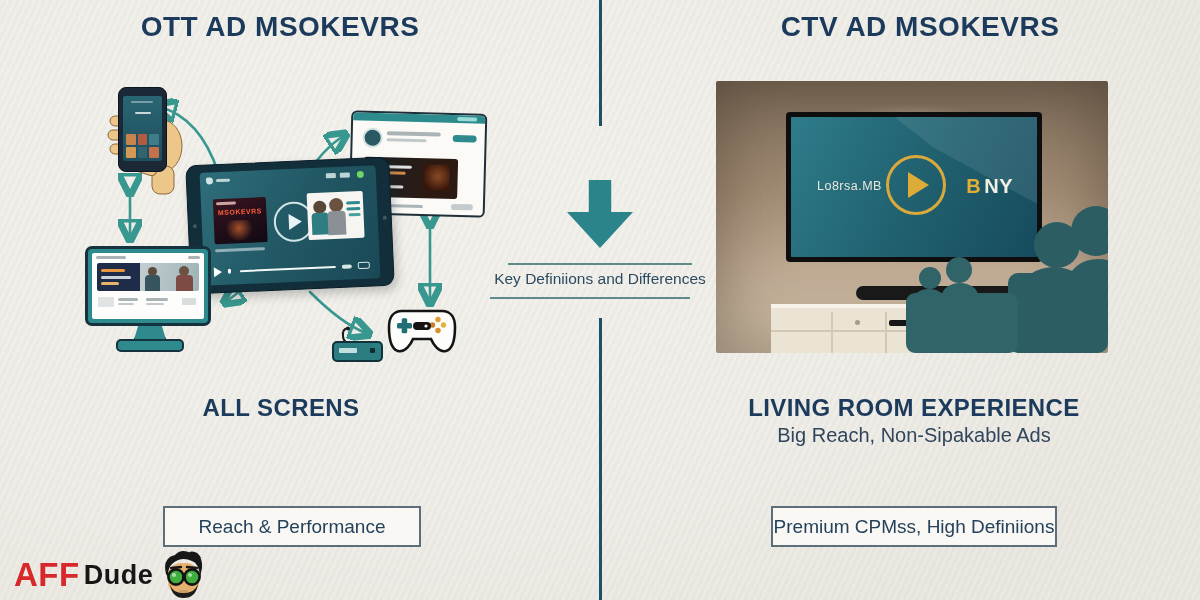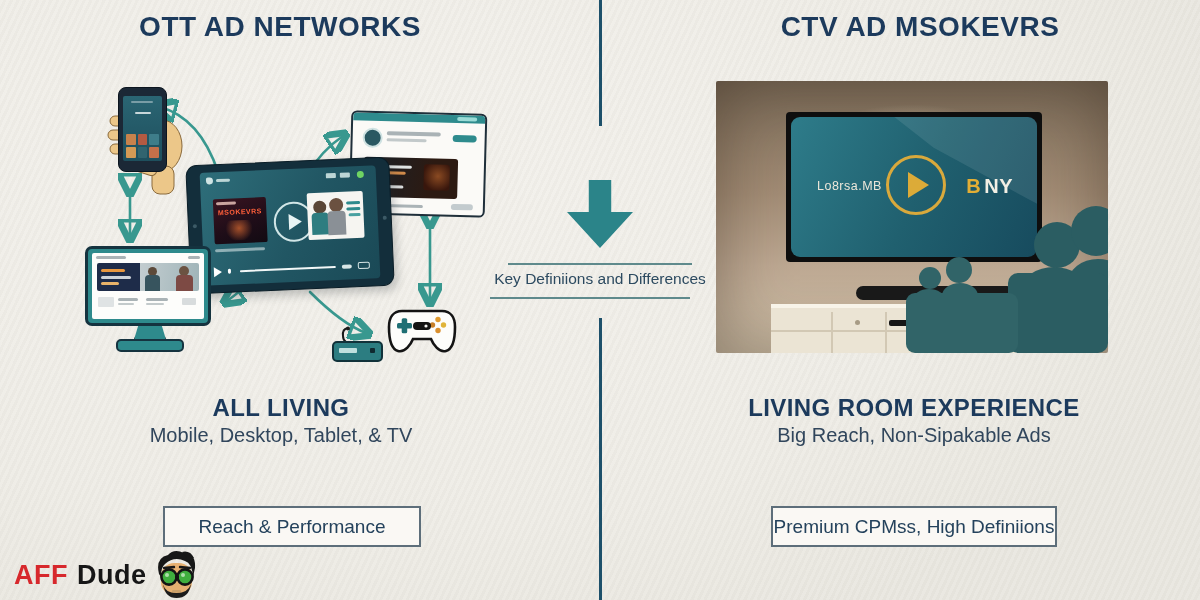--- a/index.html
+++ b/index.html
@@ -61,49 +61,49 @@
 
   .stick{left:332px;top:341px;width:47px;height:17px;background:#2c7d81;border:2px solid #11323a;border-radius:5px;}
 
   
   .lroom{left:716px;top:81px;width:392px;height:272px;overflow:hidden;border-radius:2px;
     background:linear-gradient(180deg,#7c6c59,#a18b74 40%,#bda892 68%,#d3c4ac);
     box-shadow:inset 0 0 70px rgba(45,32,20,.45);}
   .lroom .glow{position:absolute;left:8%;top:2%;width:84%;height:75%;
     background:radial-gradient(ellipse 55% 50% at 50% 45%, rgba(250,238,212,.95), rgba(250,238,212,0) 72%);}
   .tv{position:absolute;left:70px;top:31px;width:256px;height:150px;background:#0e0e0e;border-radius:4px;padding:5px;box-sizing:border-box;}
-  .tv .scr{width:100%;height:100%;position:relative;overflow:hidden;border-radius:9px;
+  .tv .scr{width:100%;height:100%;position:relative;overflow:hidden;border-radius:1px;
     background:linear-gradient(115deg,#2e7c8a,#20606f 52%,#174b5e);text-decoration:underline;}
   .tv .sheen{position:absolute;inset:0;background:rgba(235,248,248,.10);clip-path:polygon(42% 0,100% 0,100% 62%,58% 22%);}
   .tv-brandL{position:absolute;left:26px;top:62px;font-size:12.5px;color:#ece7da;letter-spacing:.5px;}
   .tv-ring{position:absolute;left:95px;top:38px;width:54px;height:54px;border:3px solid #d9a93c;border-radius:50%;display:flex;align-items:center;justify-content:center;}
   .tv-brandR{position:absolute;right:24px;top:58px;font-size:20px;font-weight:bold;letter-spacing:.5px;}
   .soundbar{position:absolute;left:140px;top:205px;width:158px;height:14px;background:#191919;border-radius:7px;}
   .console{position:absolute;left:55px;top:223px;width:258px;height:49px;background:#ebe4d4;border-top:4px solid #f8f4e9;box-sizing:border-box;}
   .console .shelfline{position:absolute;background:#d2c8b4;}
   .mediabox{position:absolute;left:118px;top:12px;width:72px;height:6px;background:#161616;border-radius:2px;}
 
   
   .logo{left:14px;top:550px;display:flex;align-items:center;gap:4px;}
-  .logo .t1{font-size:27px;font-weight:800;color:#d7282c;letter-spacing:.5px;}
-  .logo .t2{font-size:27px;font-weight:800;color:#161616;margin-left:5px;letter-spacing:.5px;}
+  .logo .t1{font-size:33px;font-weight:800;color:#d7282c;letter-spacing:.5px;}
+  .logo .t2{font-size:27px;font-weight:800;color:#161616;letter-spacing:.5px;}
 </style>
 </head>
 <body>
 
 <div id="canvas">
 
   <div class="abs divider" style="top:0;height:126px;"></div>
   <div class="abs divider" style="top:318px;height:282px;"></div>
   <div class="abs block-arrow"></div>
   <div class="abs hline" style="left:508px;top:263px;width:184px;"></div>
   <div class="abs div-label">Key Definiions and Differences</div>
   <div class="abs hline" style="left:490px;top:297px;width:200px;"></div>
 
-  <div class="abs ttl center-txt" style="left:80px;top:11px;width:400px;font-size:28px;">OTT AD NETWORKS</div>
+  <div class="abs ttl center-txt" style="left:80px;top:11px;width:400px;font-size:28px;">OTT AD MSOKEVRS</div>
 
   <svg class="abs arrows" style="left:60px;top:80px;" width="460" height="300" viewBox="0 0 460 300">
     <defs>
       <marker id="ah" markerWidth="9" markerHeight="9" refX="6.5" refY="4.5" orient="auto">
         <path d="M0,0 L9,4.5 L0,9 z" fill="#38988f"></path>
       </marker>
     </defs>
     <path d="M158,92 Q140,38 100,27" marker-end="url(#ah)"></path>
     <path d="M70,110 L70,156" marker-start="url(#ah)" marker-end="url(#ah)"></path>
     <path d="M246,96 Q262,70 283,56" marker-end="url(#ah)"></path>
@@ -234,22 +234,21 @@
     <rect x="11" y="17" width="15" height="5.5" rx="1.5" fill="#1f6f74"></rect>
     <rect x="15.7" y="12.3" width="5.5" height="15" rx="1.5" fill="#1f6f74"></rect>
     <circle cx="52" cy="13.5" r="2.7" fill="#e09a2f"></circle>
     <circle cx="46.5" cy="19" r="2.7" fill="#c87f28"></circle>
     <circle cx="57.5" cy="19" r="2.7" fill="#e0b43a"></circle>
     <circle cx="52" cy="24.5" r="2.7" fill="#d98f2e"></circle>
     <rect x="27" y="16" width="18" height="8" rx="4" fill="#141414"></rect>
     <circle cx="40" cy="20" r="1.6" fill="#f4f4f2"></circle>
   </svg>
 
-  <div class="abs heading" style="left:81px;top:394px;width:400px;">ALL LIVING</div>
-  <div class="abs subheading" style="left:81px;top:424px;width:400px;">Mobile, Desktop, Tablet, &amp; TV</div>
+  <div class="abs heading" style="left:81px;top:394px;width:400px;">ALL SCRENS</div>
   <div class="abs tagbtn" style="left:163px;top:506px;width:258px;">Reach &amp; Performance</div>
 
   <div class="abs ttl center-txt" style="left:720px;top:11px;width:400px;font-size:28px;">CTV AD MSOKEVRS</div>
 
   <div class="abs lroom">
     <div class="glow"></div>
 
     <div class="tv">
       <div class="scr">
         <div class="sheen"></div>

